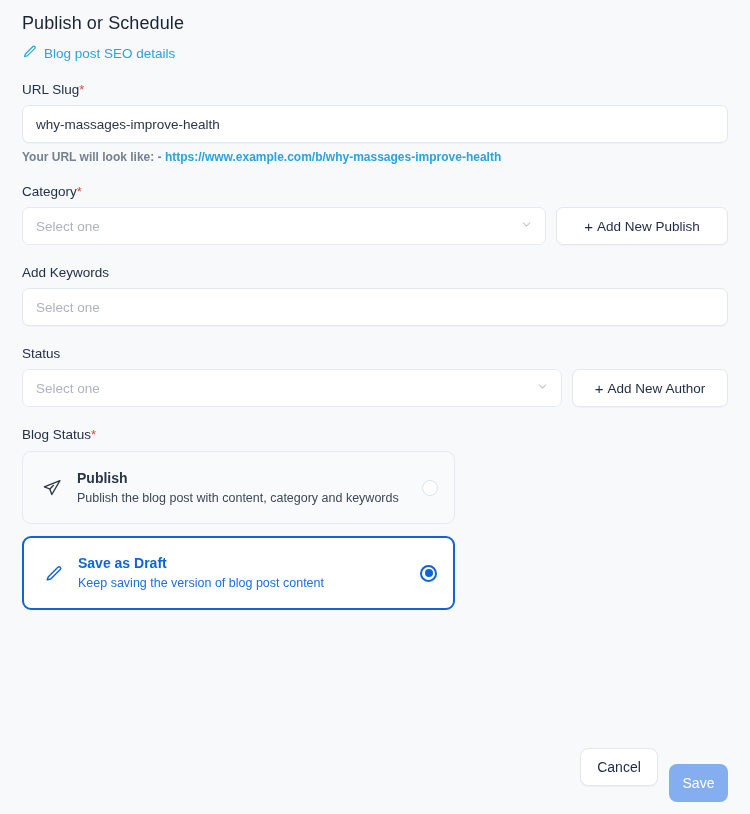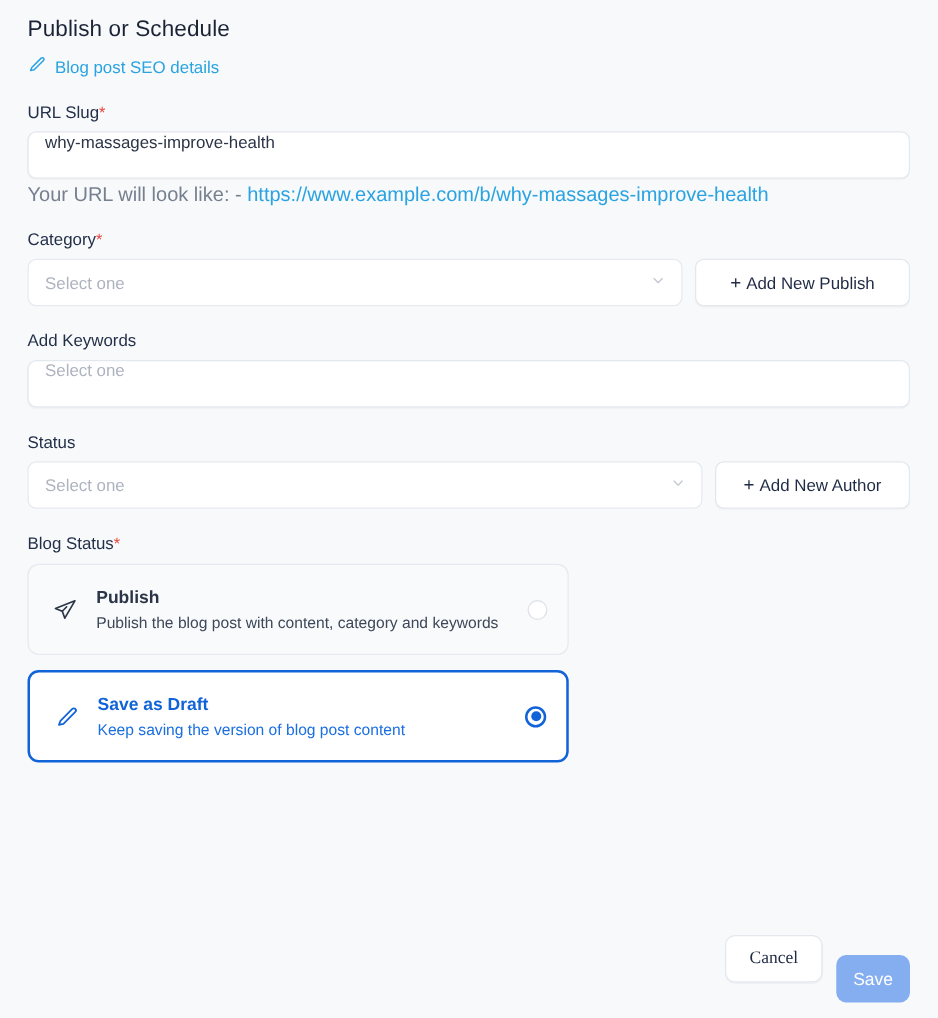--- a/index.html
+++ b/index.html
@@ -52,36 +52,37 @@
     line-height: 16px;
   }
   .req { color: #e8453c; font-size: 13px; }
 
   .input-box {
     height: 36px;
     background: #fff;
     border: 1px solid #e3e8ef;
     border-radius: 7px;
     display: flex;
-    align-items: flex-start;
+    align-items: center;
     padding: 0 13px;
     font-size: 13.5px;
     color: #2b3547;
     box-shadow: 0 1px 1px rgba(16,24,40,.03);
   }
   .input-box.placeholder-box { color: #adb3bf; }
   .input-box .ph { color: #adb3bf; }
 
   #url-slug-input { width: 706px; height: 38px; }
 
   .helper {
-    font-size: 16px;
+    font-size: 12px;
     color: #77808f;
     margin-top: 7px;
     line-height: 14px;
+    font-weight: bold;
   }
   .helper a { color: #2aa3e0; text-decoration: none; }
 
   .row { display: flex; align-items: center; gap: 10px; }
 
   .select-box {
     position: relative;
     height: 38px;
     border: 1px solid #e6eaf0;
     border-radius: 7px;
@@ -202,21 +203,20 @@
   .btn-cancel {
     width: 78px; height: 38px;
     background: #fff;
     border: 1px solid #e3e8ef;
     border-radius: 8px;
     font-size: 14px;
     color: #1f2a44;
     display: flex; align-items: center; justify-content: center;
     cursor: pointer;
     box-shadow: 0 1px 1px rgba(16,24,40,.04);
-    font-family: Liberation Serif, serif;
   }
   .btn-save {
     width: 59px; height: 38px;
     background: #85aef0;
     border: none;
     border-radius: 8px;
     font-size: 14px;
     color: #ffffff;
     display: flex; align-items: center; justify-content: center;
     cursor: pointer;

